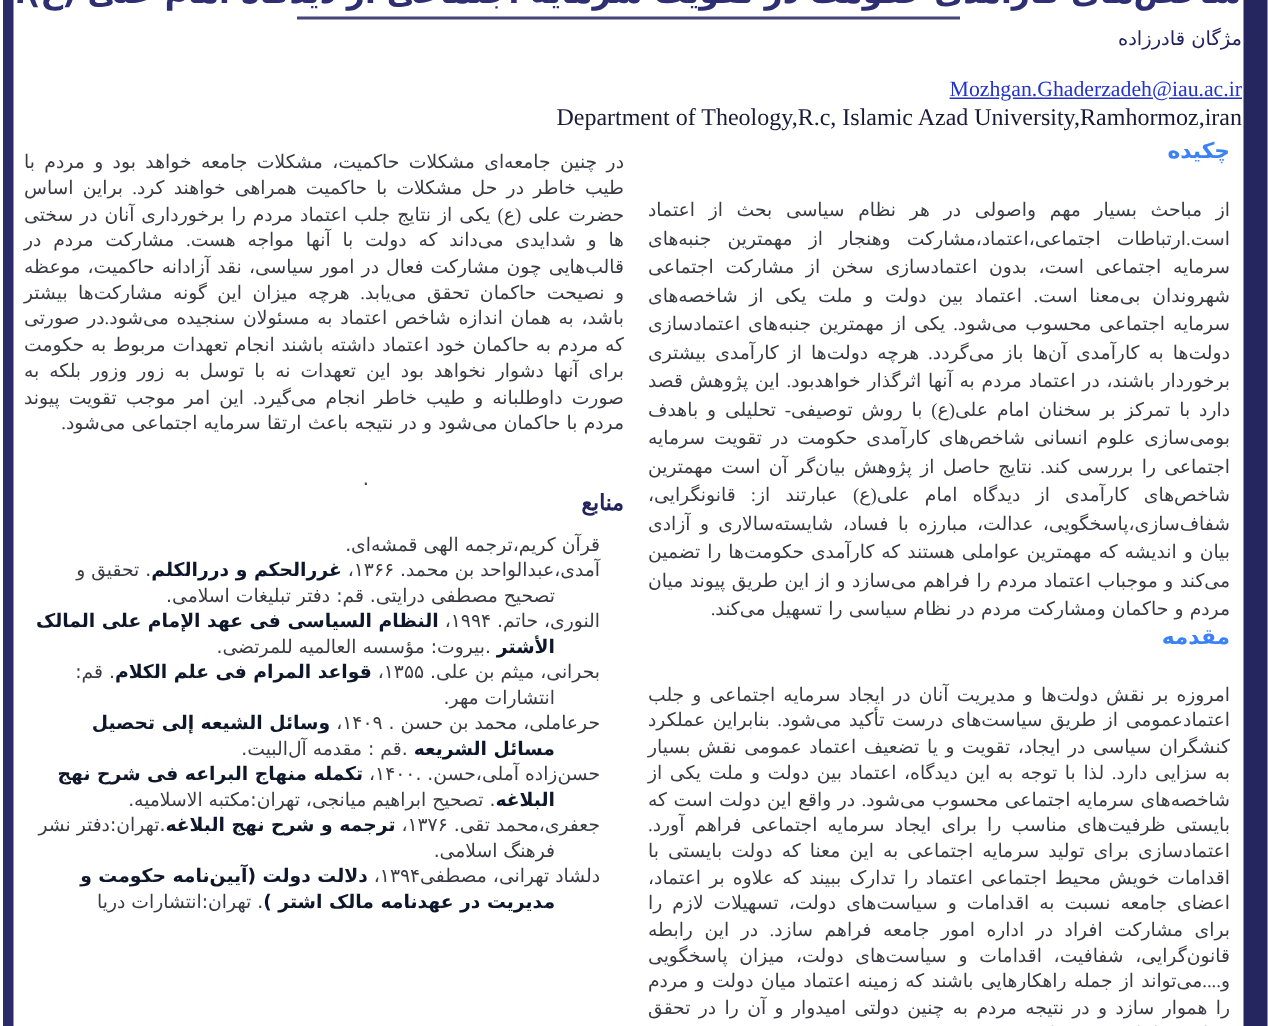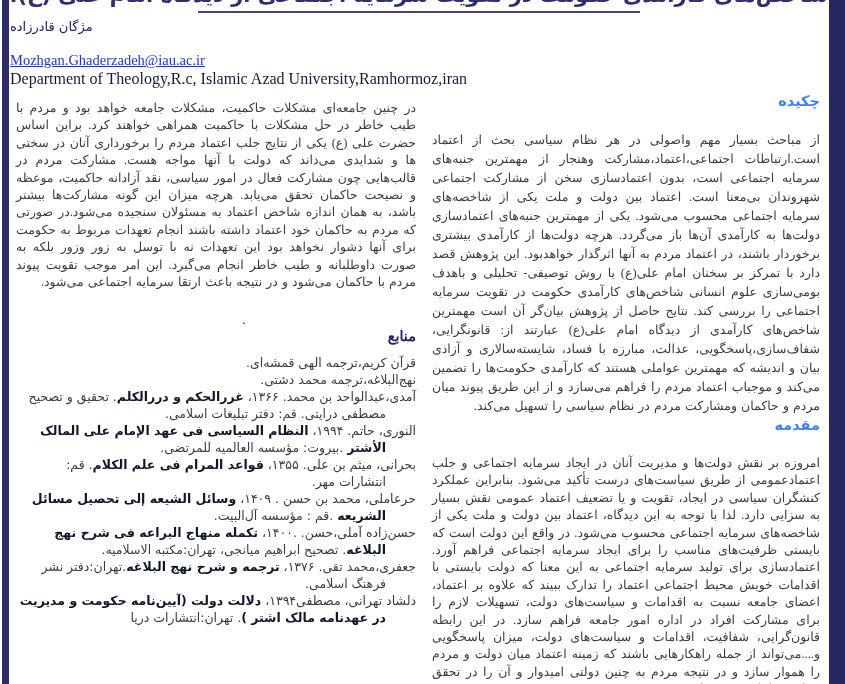--- a/index.html
+++ b/index.html
@@ -6,21 +6,21 @@
   body{
     width:845px;height:684px;overflow:hidden;position:relative;
     background:#ffffff;font-family:"DejaVu Sans",sans-serif;color:#3b3b45;
   }
   .edge{position:absolute;top:0;height:100%;}
   .edge-left{left:2px;width:7px;background:#2b2b68;}
   .edge-right{right:0;width:16px;background:#26265e;}
   .page{position:absolute;left:10px;right:17px;top:0;bottom:0;overflow:hidden;}
 
   
-  .header{text-align:left;}
+  .header{text-align:right;}
   .title-clip{height:9px;overflow:hidden;}
   .title{
     font-weight:bold;font-size:21px;line-height:30px;color:#2e2e72;
     margin:-20px 0 0 0;white-space:nowrap;direction:rtl;
   }
   .title-underline{width:442px;height:2px;background:#45457c;margin:2px auto 5px auto;}
   .author-line{direction:rtl;font-size:13px;color:#23235e;line-height:18px;margin-top:3px;}
   .email-line{font-family:"Liberation Serif",serif;font-size:14.5px;line-height:17px;margin-top:16px;}
   .email-line a{color:#2233cc;text-decoration:underline;cursor:pointer;}
   .dept-line{font-family:"Liberation Serif",serif;font-size:16px;color:#1a1a38;line-height:18px;margin-top:1px;}
@@ -37,21 +37,21 @@
     direction:rtl;text-align:justify;font-size:12.5px;color:#3b3b45;
     margin:20px 0 0 0;word-spacing:1px;font-family:Liberation Serif, serif;
   }
   .lh19{line-height:19px;}
   .lh17{line-height:17.4px;}
   .mt14{margin-top:13px;}
   .mt10{margin-top:8px;}
   .stray-dot{direction:rtl;text-align:right;font-size:13px;color:#3b3b45;margin:22px 170px 0 0;line-height:14px;}
   .refs-head{margin-top:22px;font-family:Liberation Serif, serif;}
   .refs{
-    direction:rtl;list-style:none;margin:8px 0 0 0;padding:0;
+    direction:rtl;list-style:none;margin:8px 16px 0 0;padding:0;
     font-size:12.5px;line-height:17px;color:#3b3b45;text-align:right;
   }
   .refs li{padding-right:30px;text-indent:-30px;margin:0;}
   .refs b{font-weight:bold;color:#0f172a;}
 </style>
 </head>
 <body>
 
 <div class="edge edge-left"></div>
 <div class="edge edge-right"></div>
@@ -81,25 +81,24 @@
 
     </section>
 
     <section class="col col-refs">
       <p class="para lh17 mt10">در چنین جامعه‌ای مشکلات حاکمیت، مشکلات جامعه خواهد بود و مردم با طیب خاطر در حل مشکلات با حاکمیت همراهی خواهند کرد. براین اساس حضرت علی (ع) یکی از نتایج جلب اعتماد مردم را برخورداری آنان در سختی ها و شدایدی می‌داند که دولت با آنها مواجه هست. مشارکت مردم در قالب‌هایی چون مشارکت فعال در امور سیاسی، نقد آزادانه حاکمیت، موعظه و نصیحت حاکمان تحقق می‌یابد. هرچه میزان این گونه مشارکت‌ها بیشتر باشد، به همان اندازه شاخص اعتماد به مسئولان سنجیده می‌شود.در صورتی که مردم به حاکمان خود اعتماد داشته باشند انجام تعهدات مربوط به حکومت برای آنها دشوار نخواهد بود این تعهدات نه با توسل به زور وزور بلکه به صورت داوطلبانه و طیب خاطر انجام می‌گیرد. این امر موجب تقویت پیوند مردم با حاکمان می‌شود و در نتیجه باعث ارتقا سرمایه اجتماعی می‌شود.</p>
       <div class="stray-dot">.</div>
 
       <h2 class="sec navy refs-head">منابع</h2>
       <ul class="refs">
         <li><span>قرآن کریم،ترجمه الهی قمشه‌ای.</span><b></b><span></span></li>
-        <li><span>نهج‌البلاغه،ترجمه محمد دشتی.</span><b></b><span></span></li>
         <li><span>آمدی،عبدالواحد بن محمد. ۱۳۶۶، </span><b>غررالحکم و دررالکلم</b><span>. تحقیق و تصحیح مصطفی درایتی. قم: دفتر تبلیغات اسلامی.</span></li>
         <li><span>النوری، حاتم. ۱۹۹۴، </span><b>النظام السیاسی فی عهد الإمام علی المالک الأشتر</b><span> .بیروت: مؤسسه العالمیه للمرتضی.</span></li>
         <li><span>بحرانی، میثم بن علی. ۱۳۵۵، </span><b>قواعد المرام فی علم الکلام</b><span>. قم: انتشارات مهر.</span></li>
-        <li><span>حرعاملی، محمد بن حسن . ۱۴۰۹، </span><b>وسائل الشیعه إلی تحصیل مسائل الشریعه</b><span> .قم : مؤسسه آل‌البیت.</span></li>
+        <li><span>حرعاملی، محمد بن حسن . ۱۴۰۹، </span><b>وسائل الشیعه إلی تحصیل مسائل الشریعه</b><span> .قم : مقدمه آل‌البیت.</span></li>
         <li><span>حسن‌زاده آملی،حسن. .۱۴۰۰، </span><b>تکمله منهاج البراعه فی شرح نهج البلاغه</b><span>. تصحیح ابراهیم میانجی، تهران:مکتبه الاسلامیه.</span></li>
         <li><span>جعفری،محمد تقی. ۱۳۷۶، </span><b>ترجمه و شرح نهج البلاغه</b><span>.تهران:دفتر نشر فرهنگ اسلامی.</span></li>
         <li><span>دلشاد تهرانی، مصطفی۱۳۹۴، </span><b>دلالت دولت (آیین‌نامه حکومت و مدیریت در عهدنامه مالک اشتر )</b><span>. تهران:انتشارات دریا</span></li>
       </ul>
     </section>
 
   </main>
 </div>
 
 </body></html>

